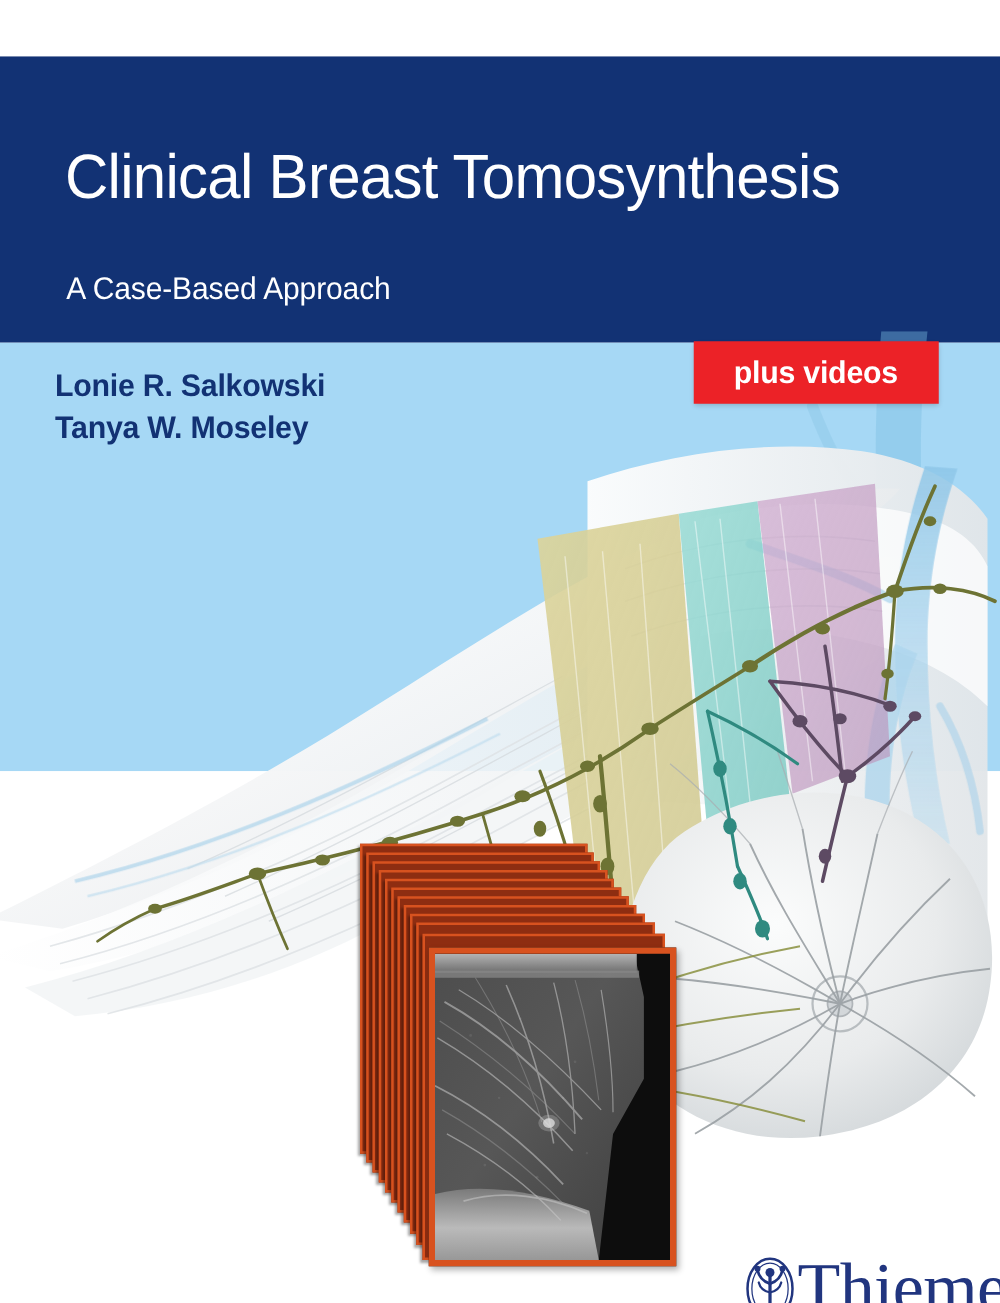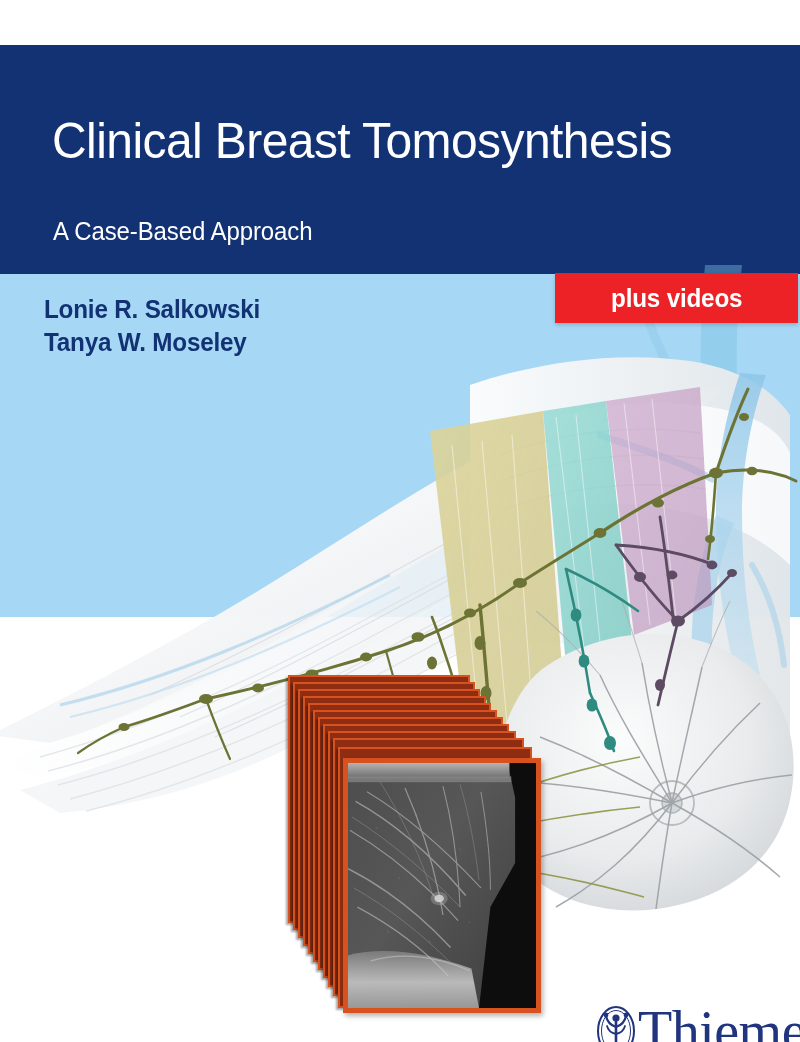--- a/index.html
+++ b/index.html
@@ -81,21 +81,21 @@
     letter-spacing: -0.2px;
     transform: scaleX(0.97);
     transform-origin: left top;
   }
   .authors div { white-space: nowrap; }
 
   
   .badge {
     position: absolute;
     left: 555px; top: 228px;
-    width: 243px; height: 50px;
+    width: 196px; height: 50px;
     background: #ec2227;
     z-index: 7;
     display: flex;
     align-items: center;
     justify-content: center;
     box-shadow: 0 2px 4px rgba(0,0,0,0.18);
   }
   .badge-label {
     color: #ffffff;
     font-size: 25px;

